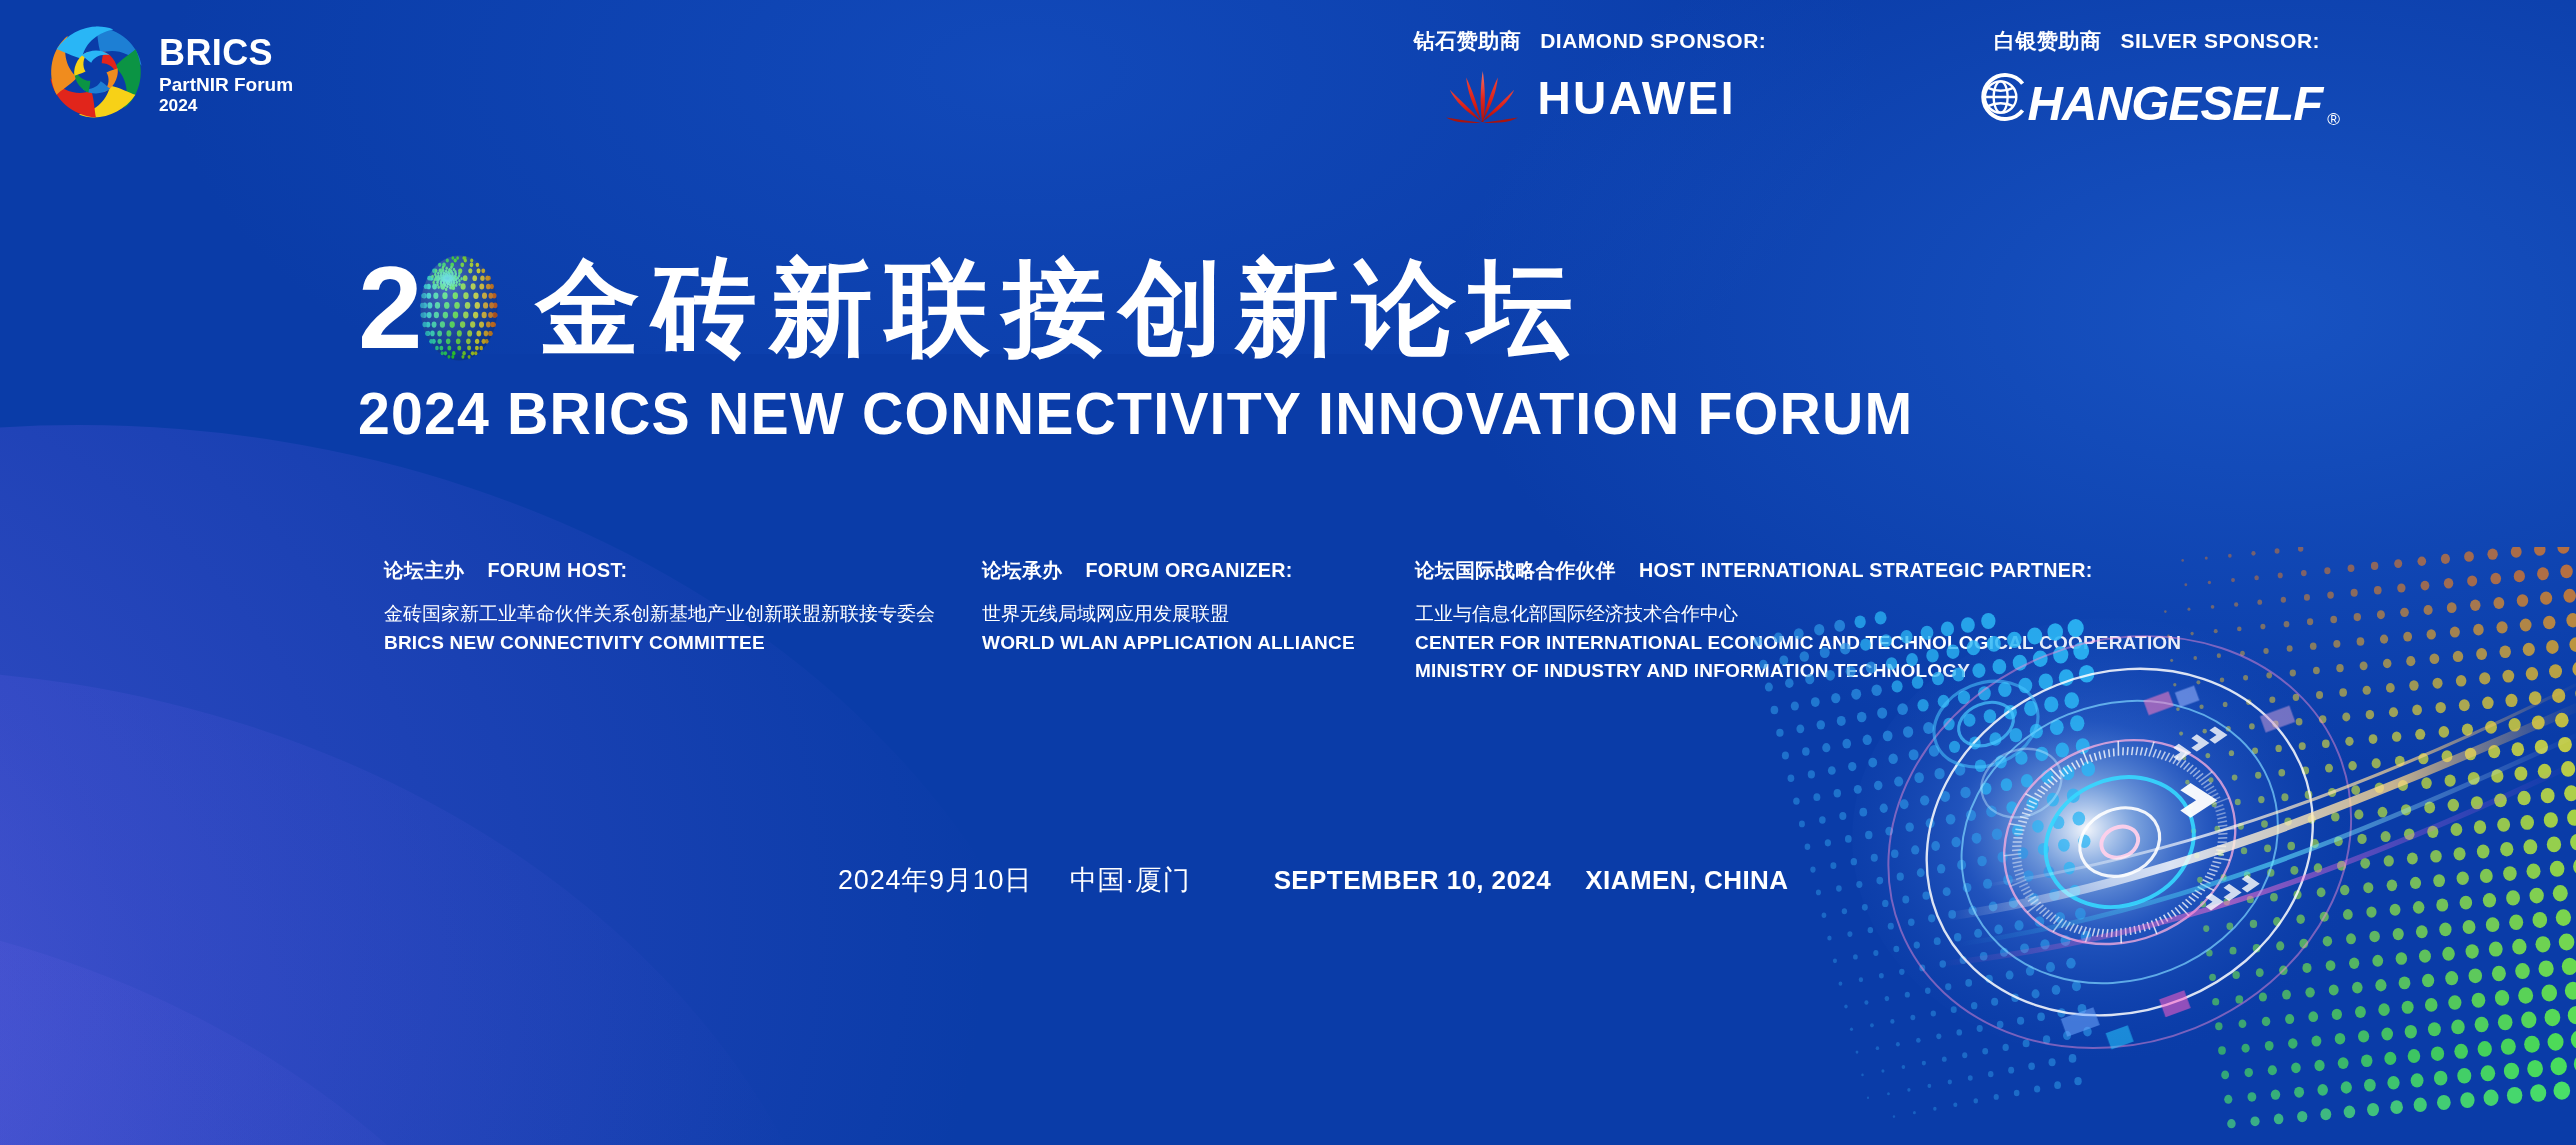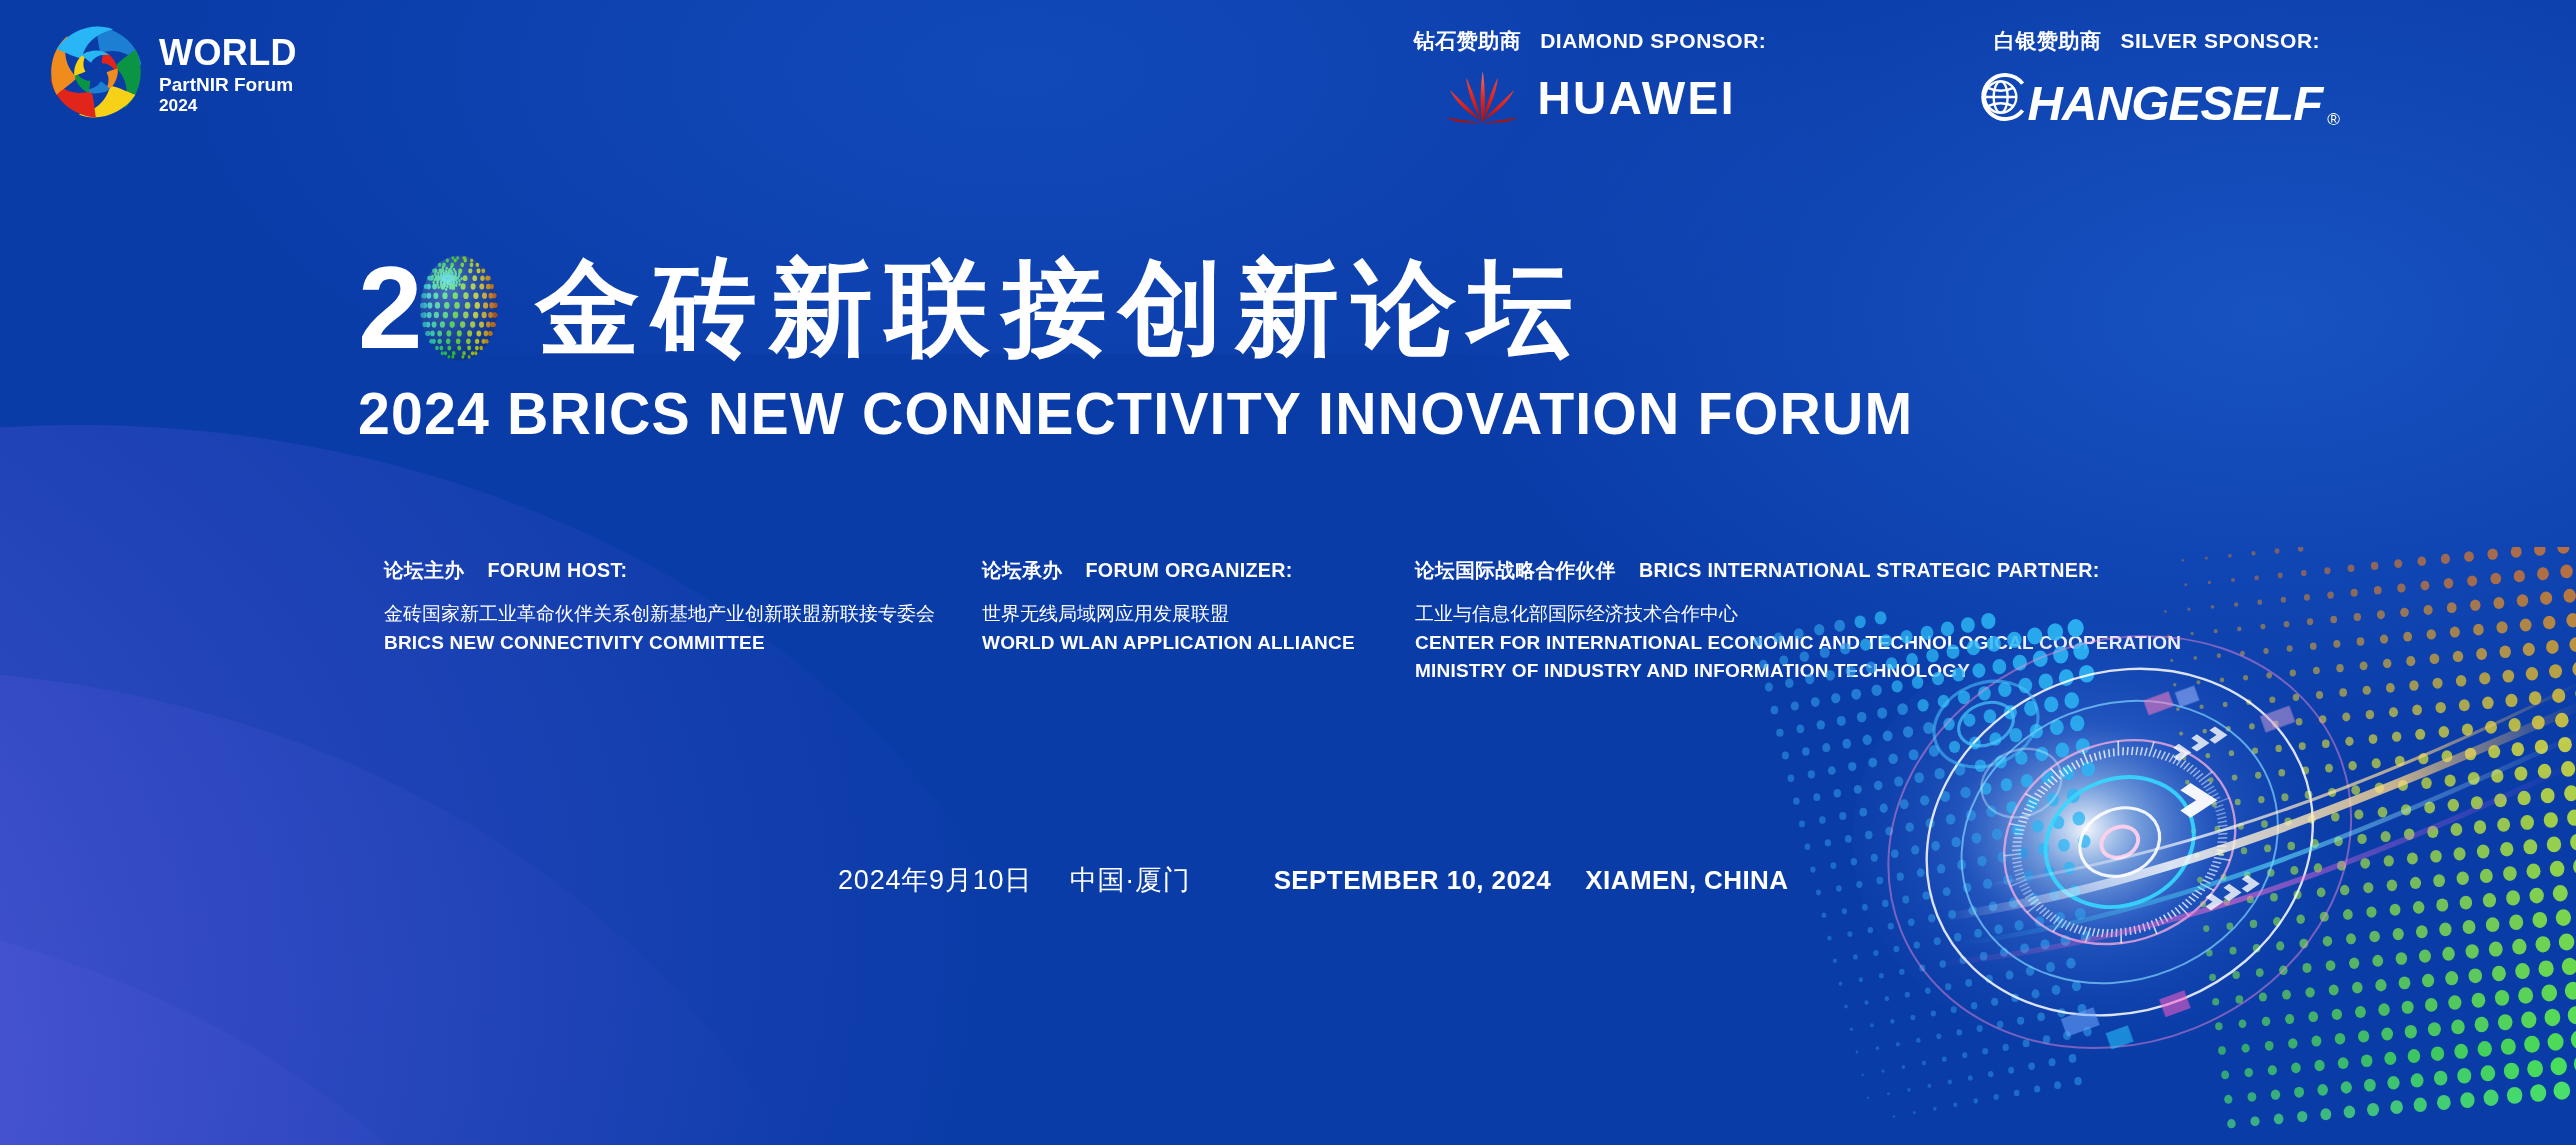--- a/index.html
+++ b/index.html
@@ -161,21 +161,21 @@
 
         <path d="M70 42 C84 43 95 53 97 65 C90 56 80 54 73 57 C71 51 71 46 70 42 Z" fill="#e1251b" transform="rotate(20 70 70)"></path>
         <path d="M70 42 C84 43 95 53 97 65 C90 56 80 54 73 57 C71 51 71 46 70 42 Z" fill="#f08c1e" transform="rotate(80 70 70)"></path>
         <path d="M70 42 C84 43 95 53 97 65 C90 56 80 54 73 57 C71 51 71 46 70 42 Z" fill="#1d7fd4" transform="rotate(140 70 70)"></path>
         <path d="M70 42 C84 43 95 53 97 65 C90 56 80 54 73 57 C71 51 71 46 70 42 Z" fill="#0b9444" transform="rotate(200 70 70)"></path>
         <path d="M70 42 C84 43 95 53 97 65 C90 56 80 54 73 57 C71 51 71 46 70 42 Z" fill="#f7d117" transform="rotate(260 70 70)"></path>
         <path d="M70 42 C84 43 95 53 97 65 C90 56 80 54 73 57 C71 51 71 46 70 42 Z" fill="#29b6f6" transform="rotate(320 70 70)"></path>
       </g>
     </svg>
     <div id="brics-words">
-      <div id="brics-title">WORLD</div>
+      <div id="brics-title">BRICS</div>
       <div id="brics-sub">PartNIR Forum</div>
       <div id="brics-year">2024</div>
     </div>
   </div>
 
   <div class="sponsor-block" id="diamond-sponsor">
     <div class="sponsor-label">
       <span class="cn">钻石赞助商</span>
       <span>&nbsp;</span>
       <span>DIAMOND SPONSOR:</span>
@@ -483,21 +483,21 @@
         <span>FORUM ORGANIZER:</span>
       </div>
       <div class="org-line">世界无线局域网应用发展联盟</div>
       <div class="org-line en">WORLD WLAN APPLICATION ALLIANCE</div>
     </div>
 
     <div class="org-col" id="org-col-partner">
       <div class="org-head">
         <span class="cn">论坛国际战略合作伙伴</span>
         <span>&nbsp;&nbsp;</span>
-        <span>BRICS INTERNATIONAL STRATEGIC PARTNER:</span>
+        <span>HOST INTERNATIONAL STRATEGIC PARTNER:</span>
       </div>
       <div class="org-line">工业与信息化部国际经济技术合作中心</div>
       <div class="org-line en">CENTER FOR INTERNATIONAL ECONOMIC AND TECHNOLOGICAL COOPERATION</div>
       <div class="org-line en">MINISTRY OF INDUSTRY AND INFORMATION TECHNOLOGY</div>
     </div>
   </div>
 
   <div id="date-row">
     <span class="date-cn">2024年9月10日</span>
     <span class="date-city-cn">中国·厦门</span>

